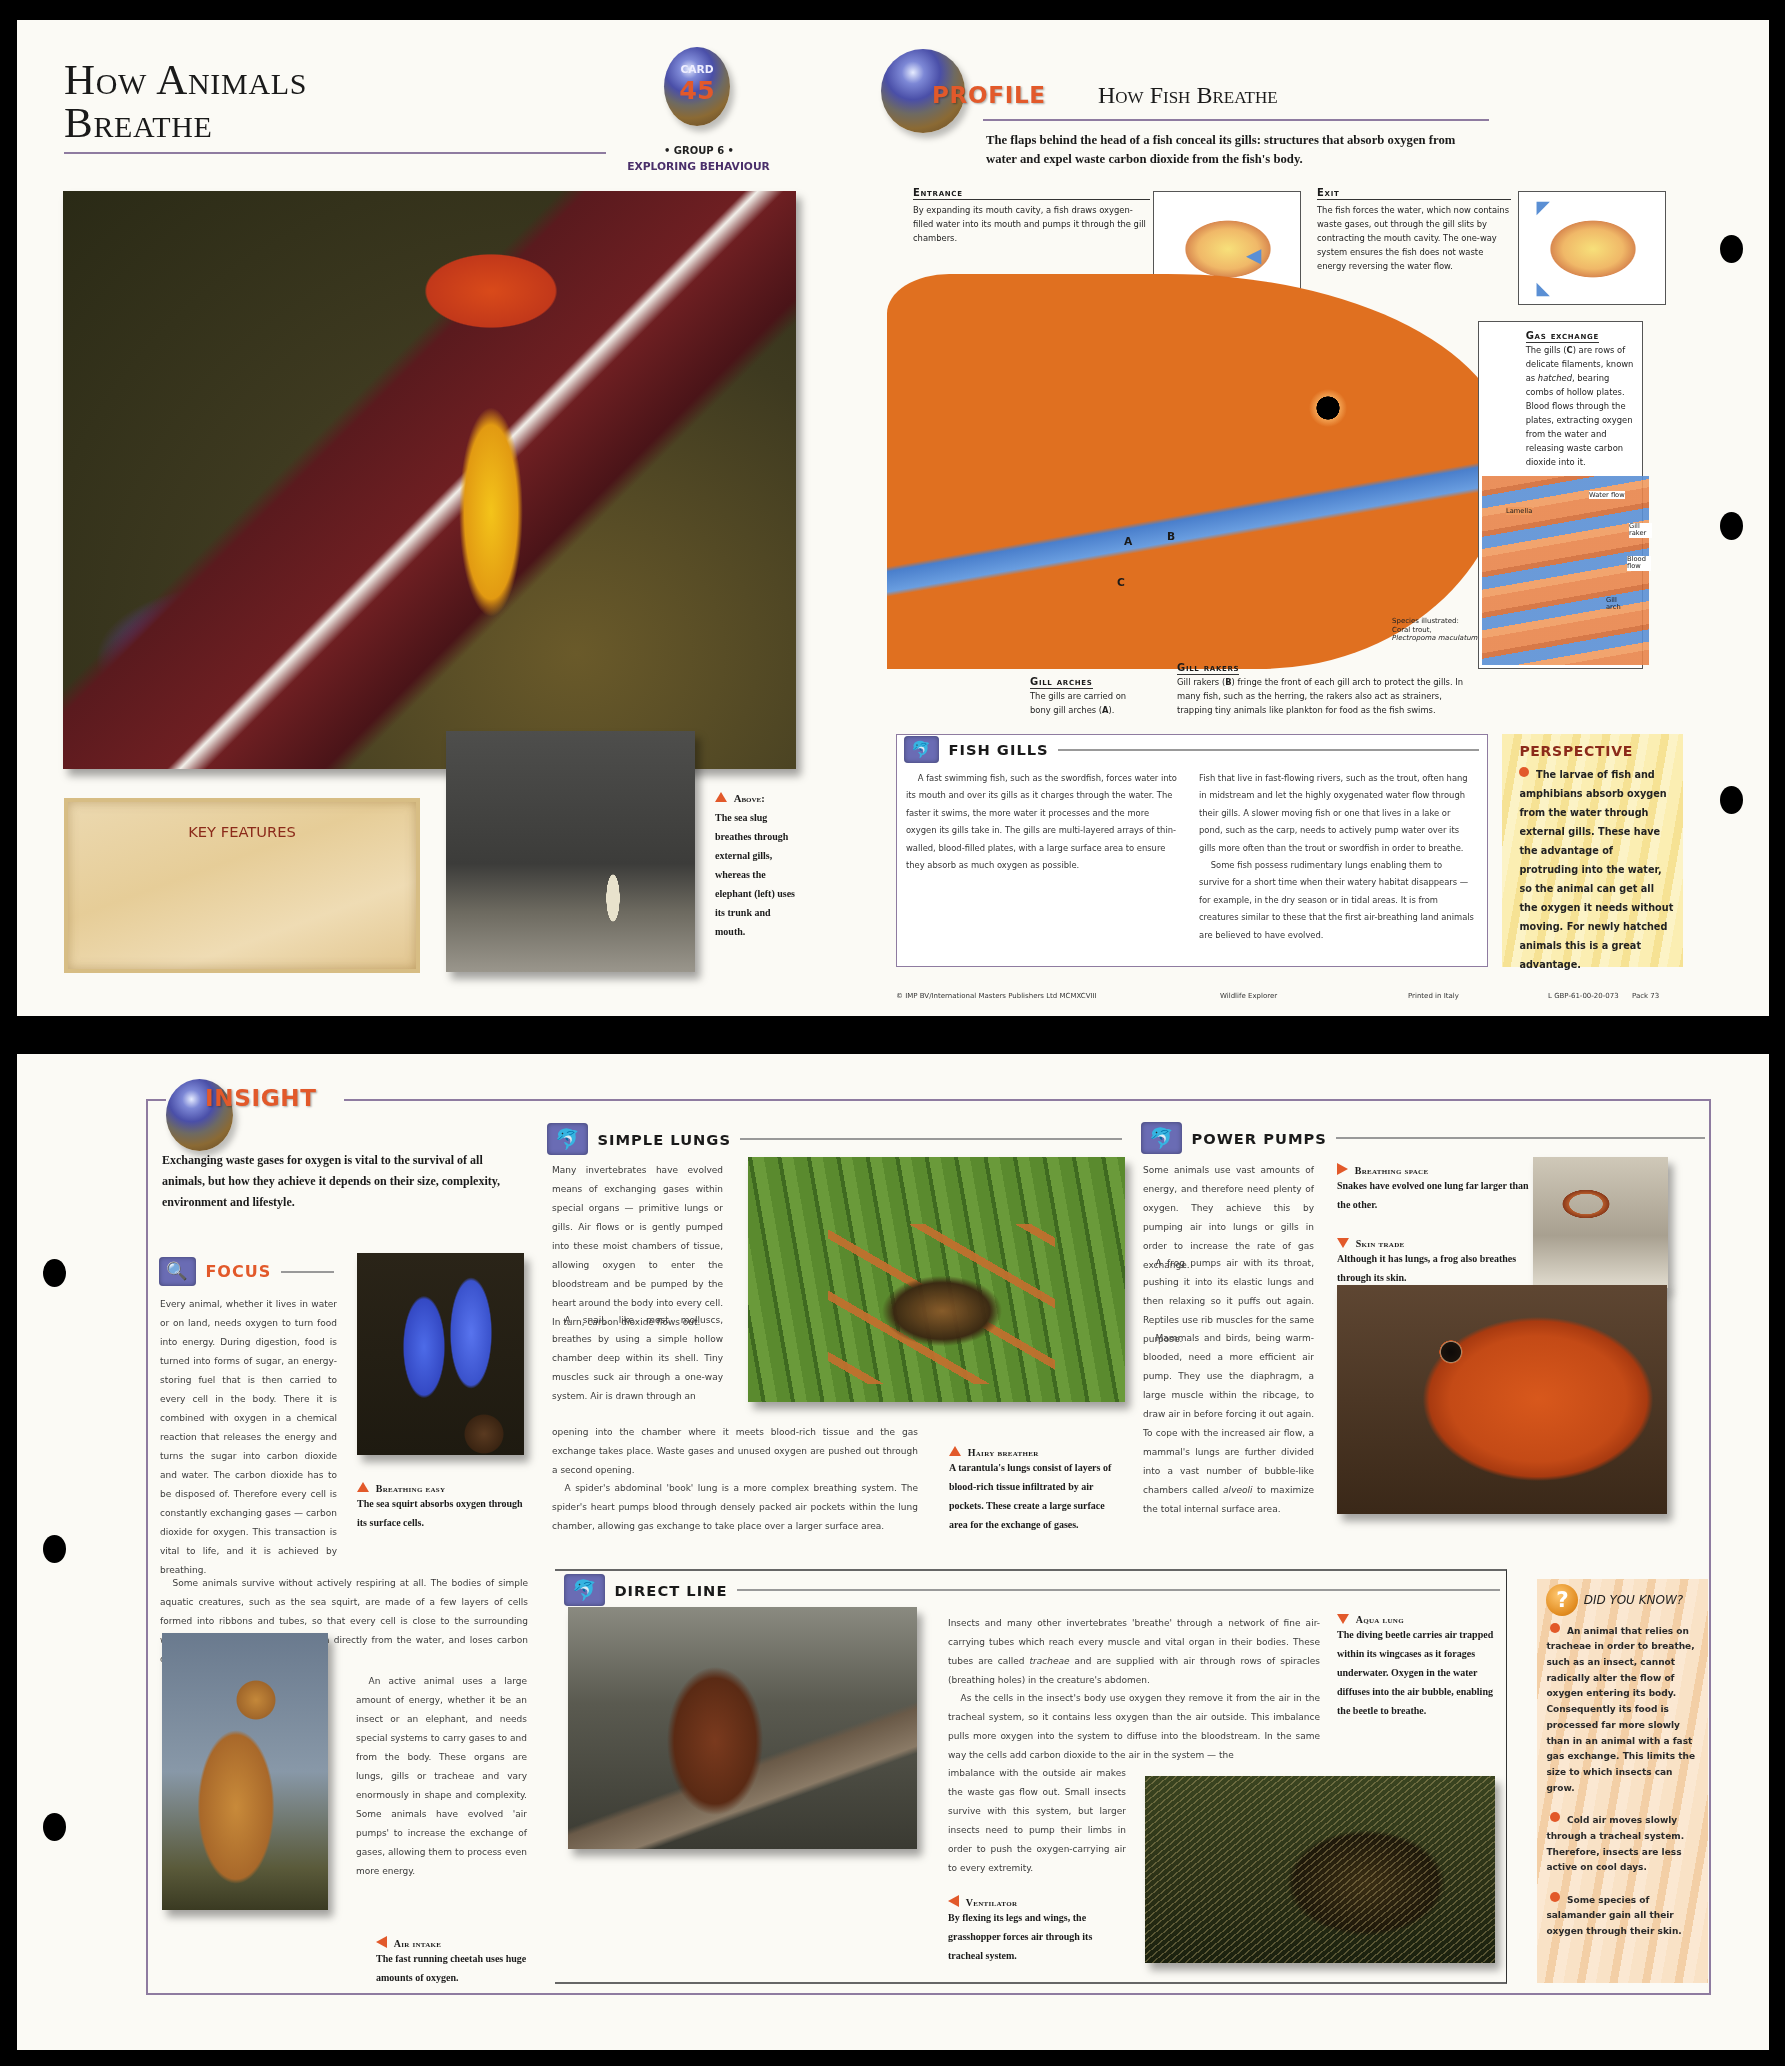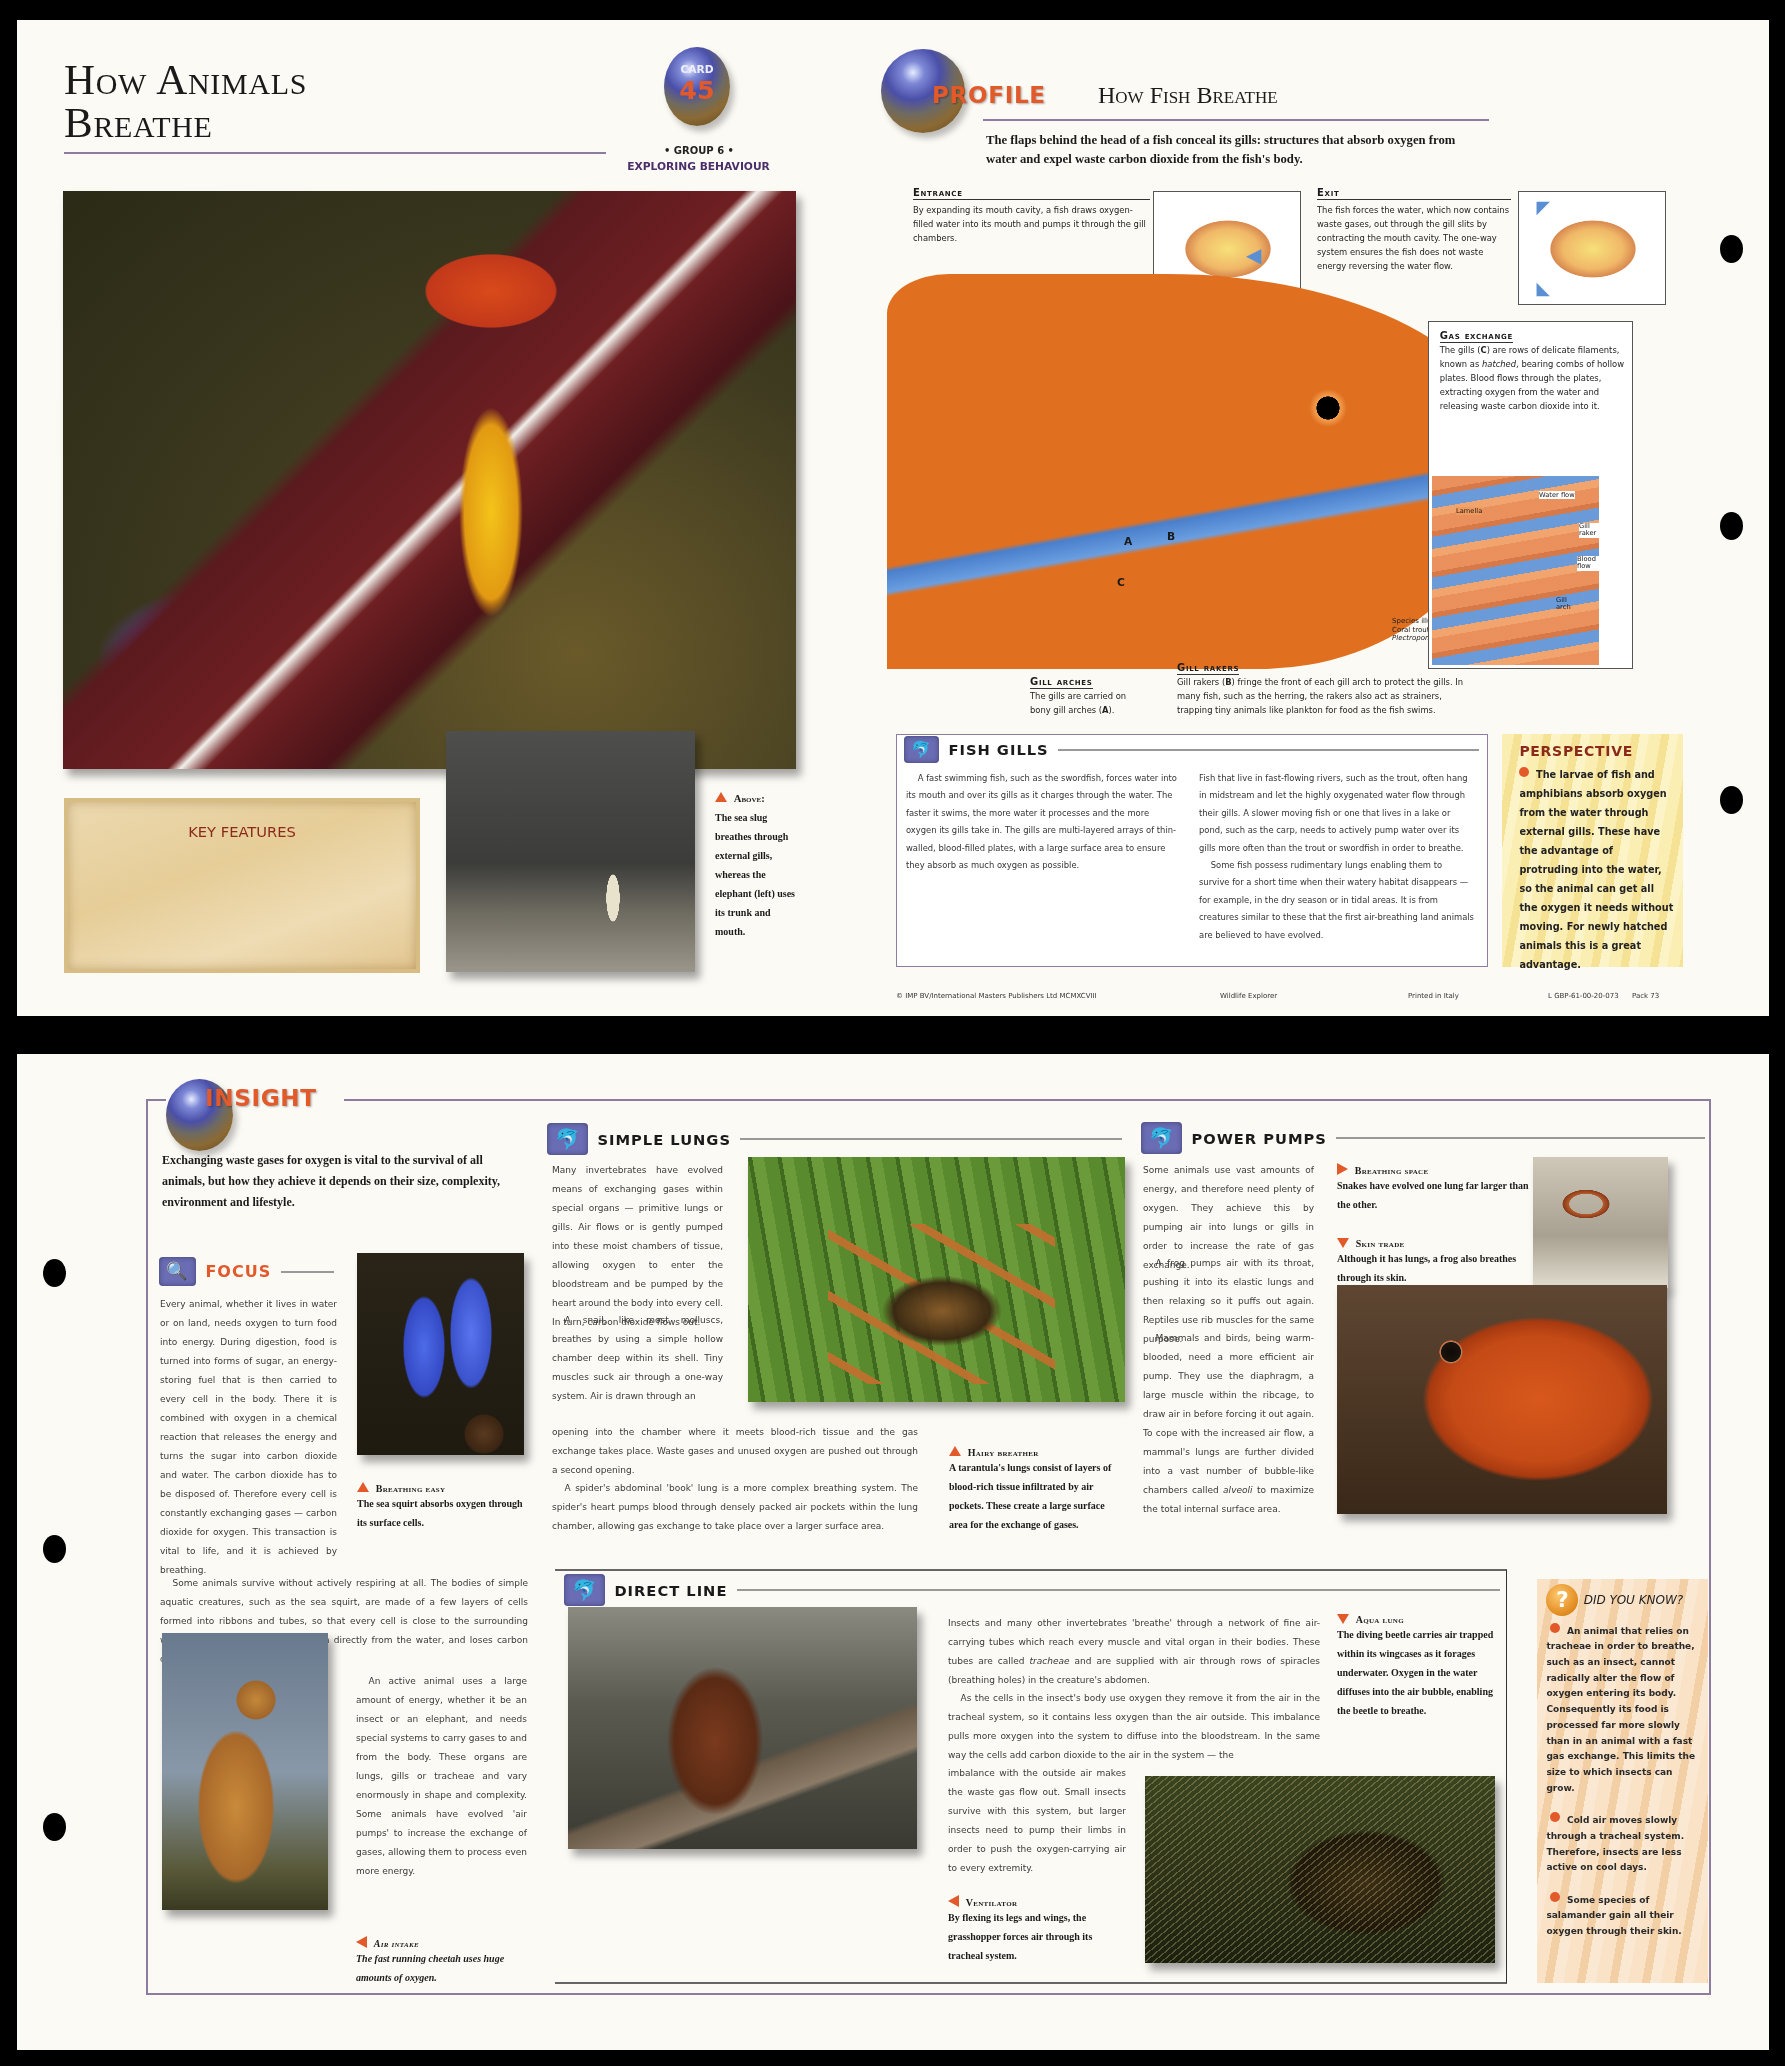--- a/index.html
+++ b/index.html
@@ -101,21 +101,21 @@
 <div class="abs sans" style="left:1124px;top:535px;font-size:10.7px;font-weight:bold;">A</div>
 <div class="abs sans" style="left:1167px;top:530px;font-size:10.7px;font-weight:bold;">B</div>
 <div class="abs sans" style="left:1117px;top:576px;font-size:10.7px;font-weight:bold;">C</div>
 
 <div class="abs sans" style="left:1392px;top:617px;font-size:7px;line-height:8.7px;color:#222;">
   <div>Species illustrated:</div>
   <div>Coral trout,</div>
   <div style="font-style:italic;">Plectropoma maculatum</div>
 </div>
 
-<div class="label-box" style="left:1428px;top:321px;width:205px;height:348px;">
+<div class="label-box" style="left:1478px;top:321px;width:165px;height:348px;padding-left:36px;">
   <div style="padding:6.7px 6.7px 0 10.7px;">
     <div class="diag-head">Gas exchange</div>
     <div class="diag-txt" style="font-size:8.4px;">
       <span>The gills (</span><b>C</b><span>) are rows of delicate filaments, known as </span><i>hatched</i><span>, bearing combs of hollow plates. Blood flows through the plates, extracting oxygen from the water and releasing waste carbon dioxide into it.</span>
     </div>
   </div>
   <div class="abs" style="left:2.7px;top:154px;width:167px;height:189px;background:
     repeating-linear-gradient(170deg,#e8844a 0 14.7px,#d26a34 14.7px 20px,#5a8fd4 20px 32px,#f09a5e 32px 40px);opacity:.9;"></div>
   <div class="abs sans" style="left:110px;top:169px;font-size:6.7px;background:#fff;">Water flow</div>
   <div class="abs sans" style="left:27px;top:185px;font-size:6.7px;background:#f09a5e;">Lamella</div>
@@ -196,21 +196,21 @@
 </div>
 
 <div class="abs body-txt" style="left:160px;top:1574px;width:368px;text-indent:1.4em;">Some animals survive without actively respiring at all. The bodies of simple aquatic creatures, such as the sea squirt, are made of a few layers of cells formed into ribbons and tubes, so that every cell is close to the surrounding water. As a result it absorbs oxygen directly from the water, and loses carbon dioxide in the same way.</div>
 
 <div class="photo" style="left:162px;top:1633px;width:166px;height:277px;background:
  radial-gradient(ellipse 60px 120px at 74px 174px,#c88a3a 0%,#a8682a 60%,transparent 64%),
  radial-gradient(ellipse 27px 27px at 94px 67px,#c4883a 0%,#a0662a 70%,transparent 74%),
  linear-gradient(180deg,#6a7a8e 0%,#8898a8 50%,#5a5a3a 85%,#3a3a22 100%);"></div>
 
 <div class="abs body-txt" style="left:356px;top:1672px;width:171px;text-indent:1.4em;">An active animal uses a large amount of energy, whether it be an insect or an elephant, and needs special systems to carry gases to and from the body. These organs are lungs, gills or tracheae and vary enormously in shape and complexity. Some animals have evolved 'air pumps' to increase the exchange of gases, allowing them to process even more energy.</div>
-<div class="abs" style="left:356px;top:1936px;width:181px;font-style:italic;">
+<div class="abs" style="left:376px;top:1936px;width:181px;">
   <div class="cap-title"><span class="tri-left"></span><span>Air intake</span></div>
   <div class="cap-text">The fast running cheetah uses huge amounts of oxygen.</div>
 </div>
 
 <div class="sec-head" style="left:547px;top:1123px;width:575px;">
   <div class="sec-icon">🐬</div>
   <div class="sec-title">SIMPLE LUNGS</div>
   <div class="sec-line"></div>
 </div>
 <div class="abs body-txt" style="left:552px;top:1161px;width:171px;">Many invertebrates have evolved means of exchanging gases within special organs — primitive lungs or gills. Air flows or is gently pumped into these moist chambers of tissue, allowing oxygen to enter the bloodstream and be pumped by the heart around the body into every cell. In turn, carbon dioxide flows out.</div>

